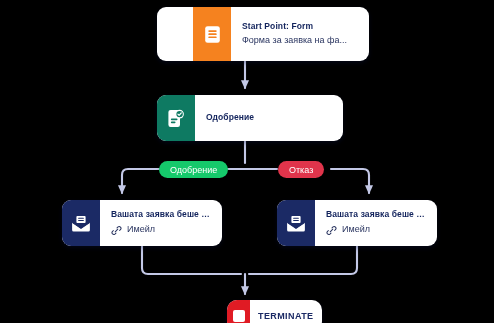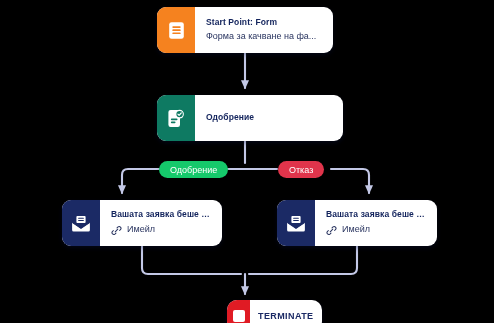--- a/index.html
+++ b/index.html
@@ -84,21 +84,21 @@
     text-overflow: ellipsis;
     white-space: nowrap;
   }
   .sub-ico {
     flex: 0 0 auto;
     display: flex;
     align-items: center;
   }
 
   
-  #node-start  { left: 157px; top: 7px;   width: 176px; height: 46px; }
+  #node-start  { left: 157px; top: 7px;   width: 176px; height: 54px; padding-left: 36px; }
   #node-start .node-icon { background: #F5821F; }
 
   #node-approval { left: 157px; top: 95px; width: 186px; height: 46px; }
   #node-approval .node-icon { background: #0E7A62; }
 
   #node-approved { left: 62px;  top: 200px; width: 160px; height: 46px; }
   #node-rejected { left: 277px; top: 200px; width: 160px; height: 46px; }
   #node-approved .node-icon, #node-rejected .node-icon { background: #1B2A65; }
 
   
@@ -189,21 +189,21 @@
       <svg width="17" height="19" viewBox="0 0 17 19" aria-hidden="true">
         <rect x="1.2" y="1.2" width="14.6" height="16.6" rx="2.4" fill="#ffffff"></rect>
         <rect x="4.3" y="5.2" width="8.4" height="1.7" rx="0.85" fill="#F5821F"></rect>
         <rect x="4.3" y="8.3" width="8.4" height="1.7" rx="0.85" fill="#F5821F"></rect>
         <rect x="4.3" y="11.4" width="8.4" height="1.7" rx="0.85" fill="#F5821F"></rect>
       </svg>
     </div>
     <div class="node-body">
       <div class="node-title">Start Point: Form</div>
       <div class="node-sub">
-        <span class="sub-text">Форма за качване на фа...</span>
+        <span class="sub-text">Форма за заявка на фа...</span>
       </div>
     </div>
   </div>
 
   <div class="node" id="node-approval">
     <div class="node-icon">
       <svg width="18" height="19" viewBox="0 0 18 19" aria-hidden="true">
         <path d="M1.4 3.1 a2.2 2.2 0 0 1 2.2-2.2 h7.2 a2.2 2.2 0 0 1 2.2 2.2 v12.6
                  a2.2 2.2 0 0 1-2.2 2.2 h-7.2 a2.2 2.2 0 0 1-2.2-2.2 z" fill="#ffffff"></path>
         <rect x="3.9" y="9.6" width="6.6" height="1.6" rx="0.8" fill="#0E7A62"></rect>

